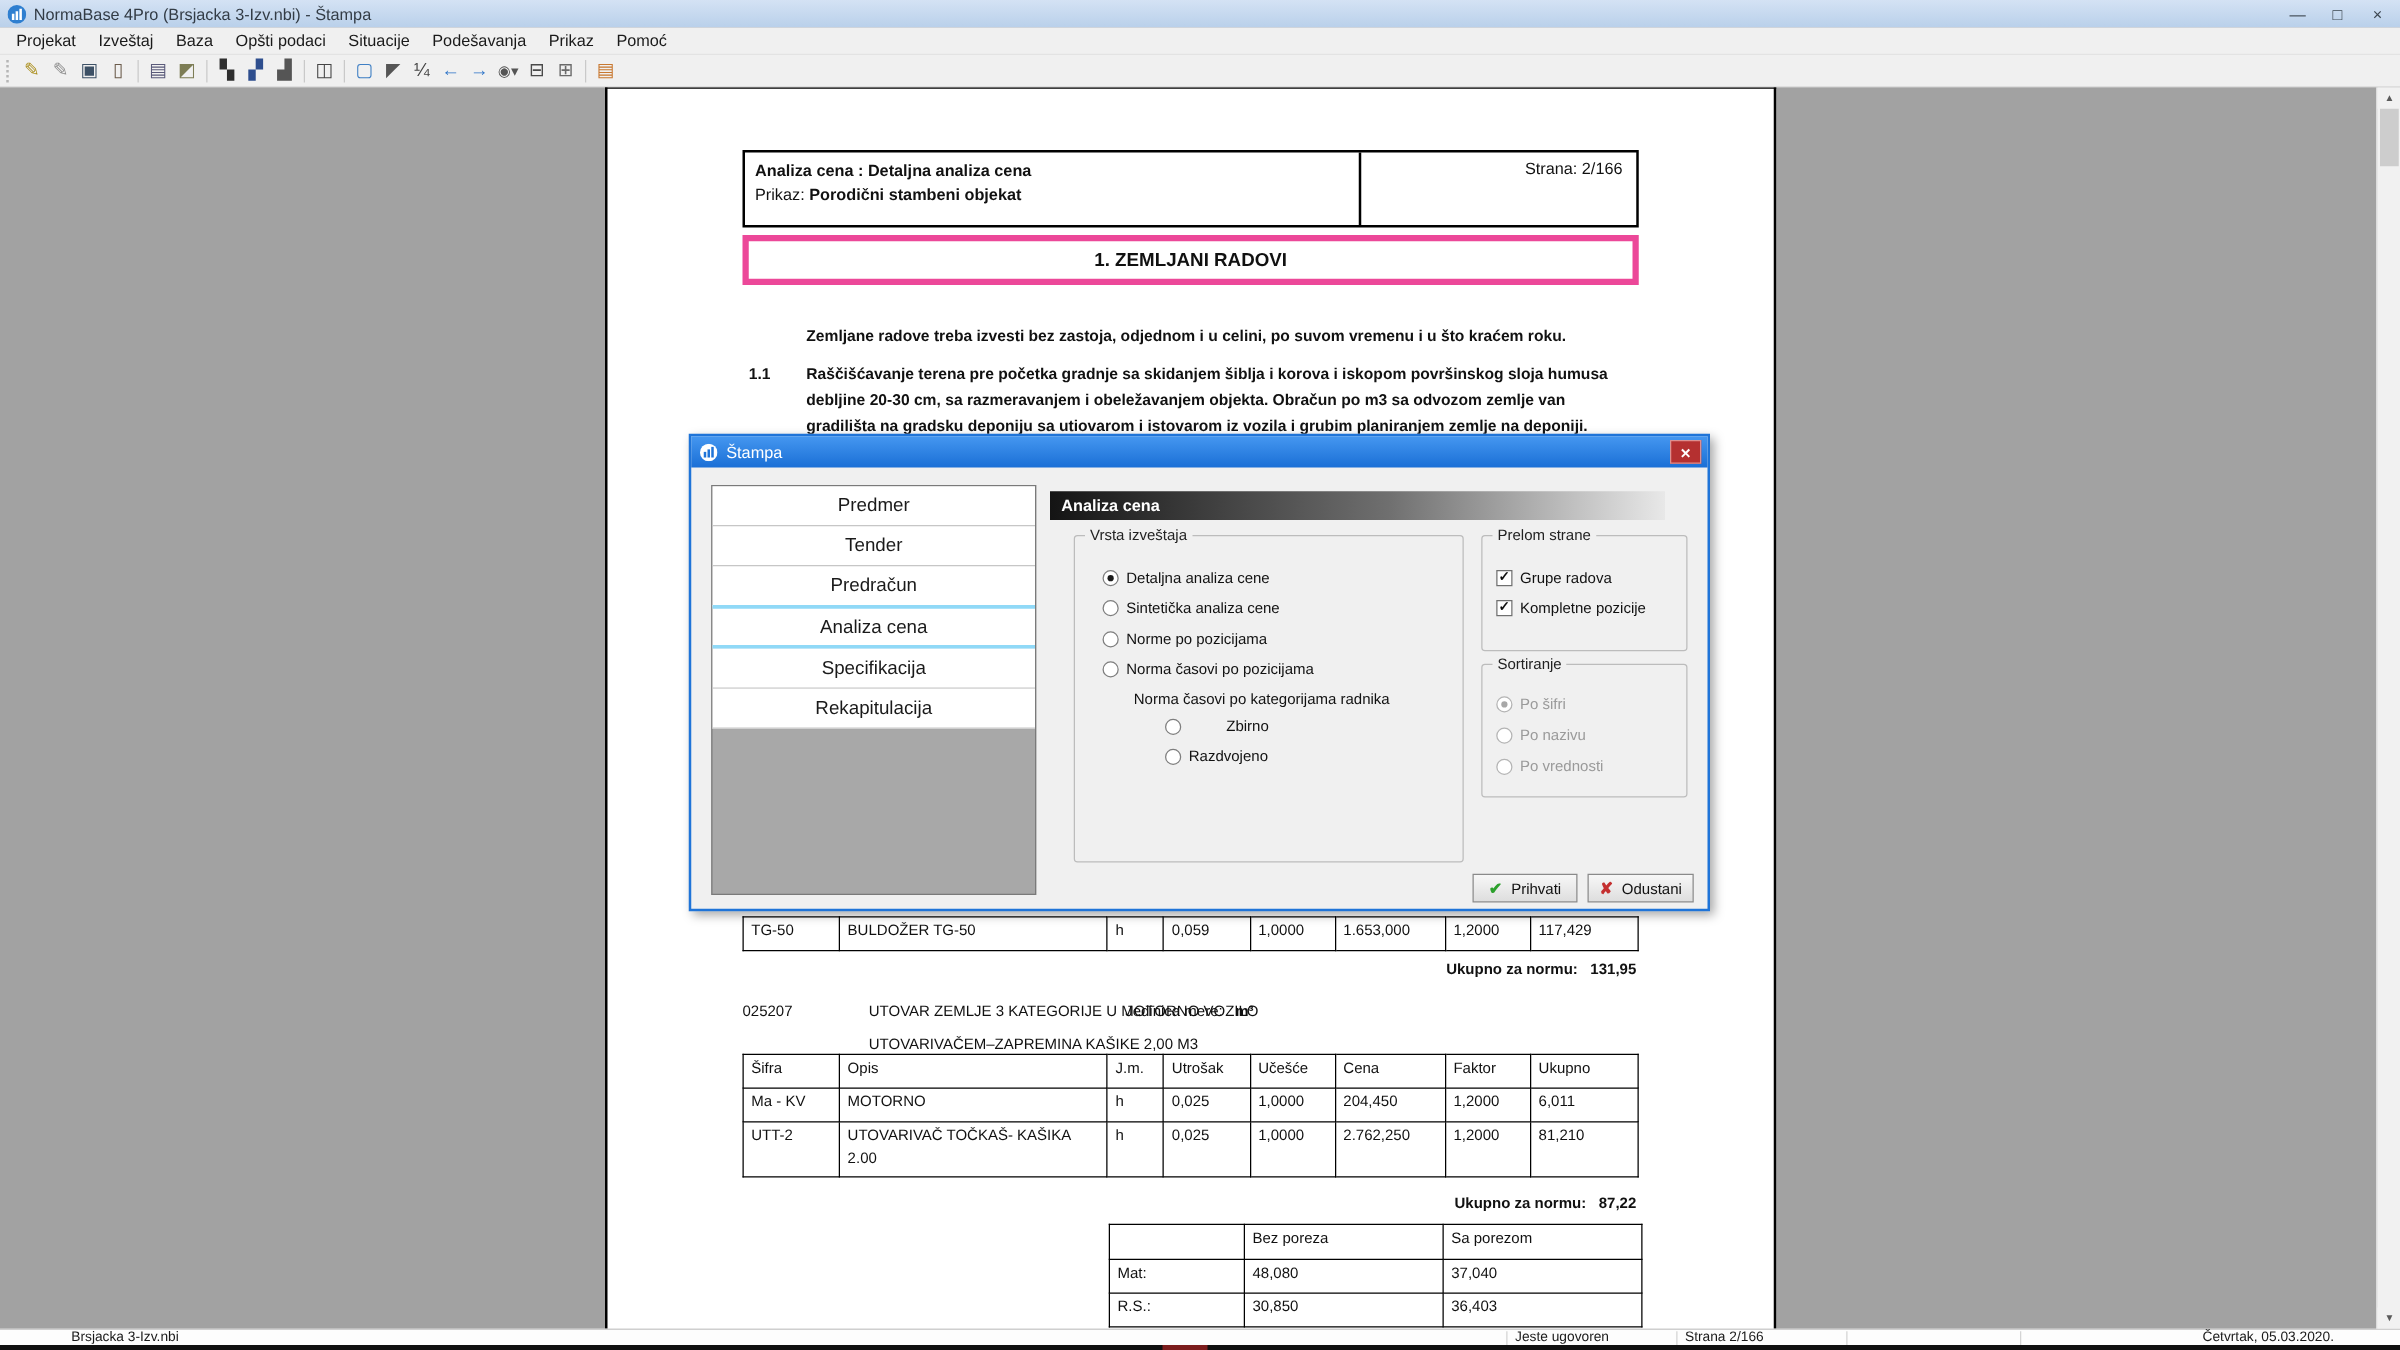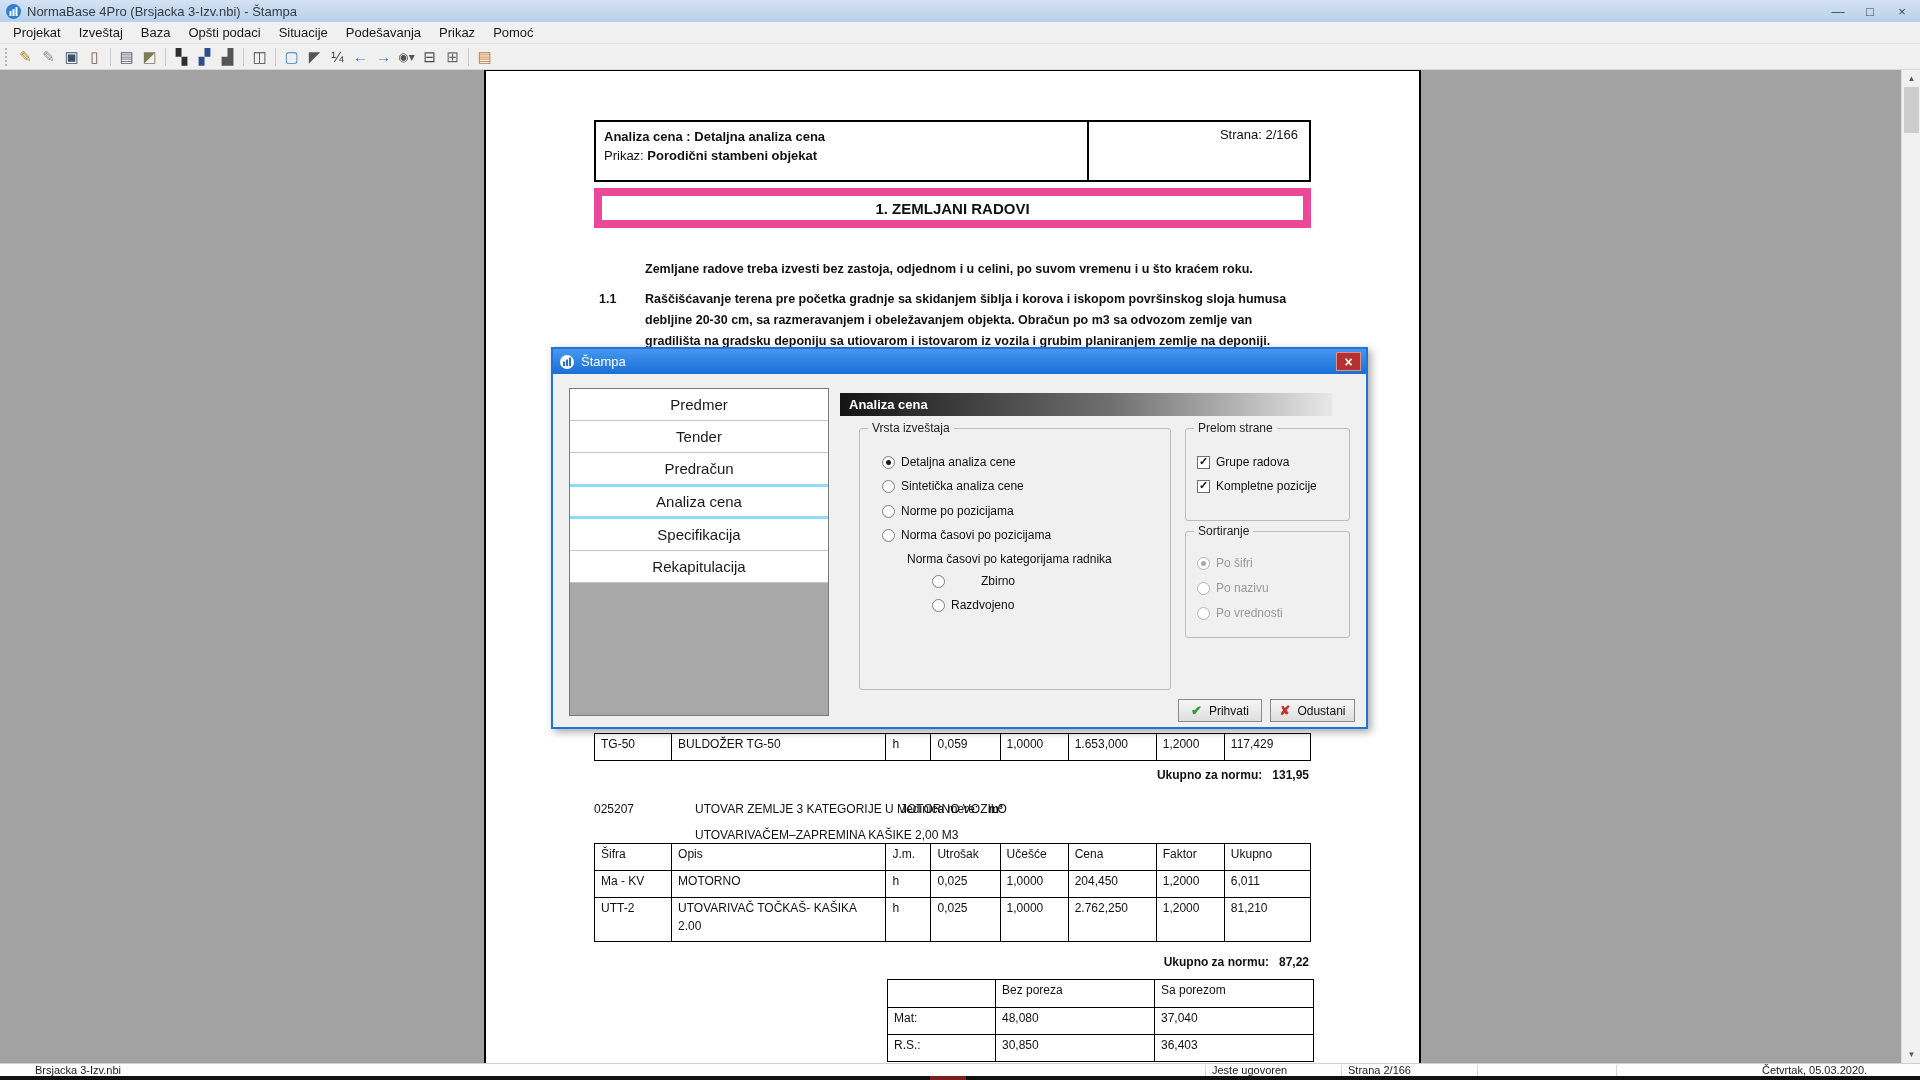--- a/index.html
+++ b/index.html
@@ -25,21 +25,21 @@
   .tsep { width:1px; height:18px; background:#c9c9c9; margin:0 4px; }
 
   
   .docarea { position:absolute; left:0; top:70px; width:1920px; height:993px; background:#a2a2a2; }
   .page { position:absolute; left:484px; top:0; width:937px; height:993px; background:#fff;
     border-left:2px solid #000; border-right:2px solid #000; border-top:1px solid #000; }
   .hdr-box { position:absolute; left:108px; top:49px; width:717px; height:62px; border:2px solid #000; display:flex; }
   .hdr-left { width:493px; border-right:2px solid #000; padding:5px 8px; font-size:13px; line-height:19px; }
   .hdr-right { flex:1; padding:5px 11px; font-size:13px; text-align:right; }
   .b { font-weight:bold; }
-  .sec-box { position:absolute; left:108px; top:117px; width:717px; height:40px; border:8px solid #ec4899;
+  .sec-box { position:absolute; left:108px; top:117px; width:717px; height:40px; border:5px solid #ec4899;
     display:flex; align-items:center; justify-content:center; font-size:15px; font-weight:bold; }
   .ptext { position:absolute; font-size:12.5px; font-weight:bold; line-height:21px; }
 
   table.doc { border-collapse:collapse; table-layout:fixed; }
   table.doc td, table.doc th { border:1px solid #000; font-size:12px; font-weight:normal;
     text-align:left; padding:3px 0 3px 6px; vertical-align:top; white-space:nowrap; overflow:hidden; }
   .totline { position:absolute; left:108px; width:715px; text-align:right; font-size:12px; font-weight:bold; }
   .normrow { position:absolute; font-size:12px; white-space:nowrap; }
 
   
@@ -374,21 +374,21 @@
     <span class="bic" style="color:#2ca02c;">✔</span>
     <span>Prihvati</span>
   </div>
   <div class="btn" style="left:717px;width:85px;">
     <span class="bic" style="color:#c43030;">✘</span>
     <span>Odustani</span>
   </div>
 </div>
 
 <div class="statusbar">
-  <span class="abs" style="left:0;padding-left:35px;">Brsjacka 3-Izv.nbi</span>
+  <span class="abs" style="left:22px;padding-left:35px;">Brsjacka 3-Izv.nbi</span>
   <span class="ssep" style="left:1205px;"></span>
   <span class="abs" style="left:1212px;">Jeste ugovoren</span>
   <span class="ssep" style="left:1341px;"></span>
   <span class="abs" style="left:1348px;">Strana 2/166</span>
   <span class="ssep" style="left:1477px;"></span>
   <span class="ssep" style="left:1616px;"></span>
   <span class="abs" style="left:1762px;">Četvrtak, 05.03.2020.</span>
 </div>
 <div class="bottomstrip">
   <span class="redchip"></span>

